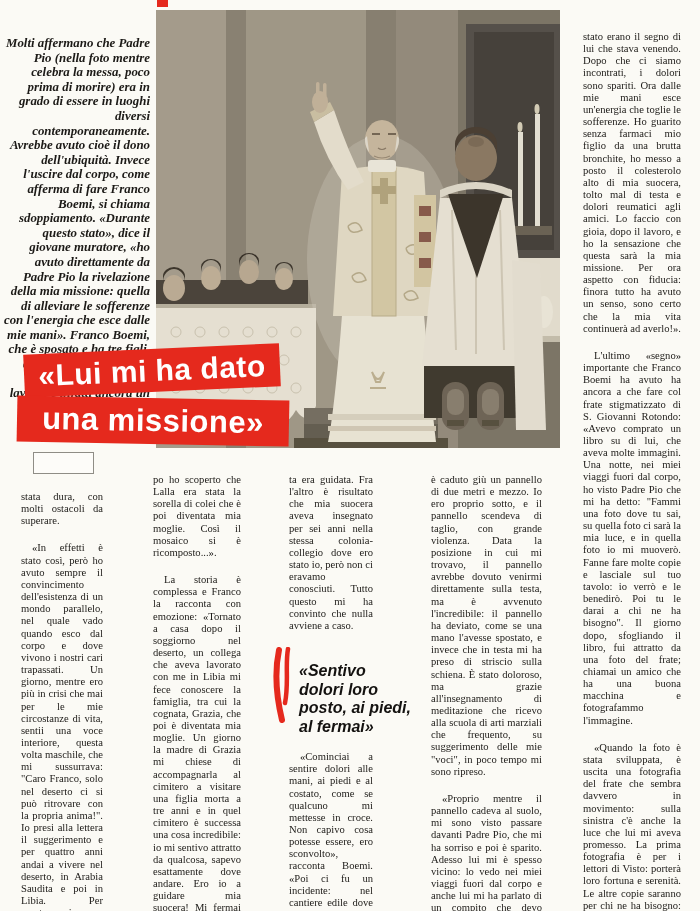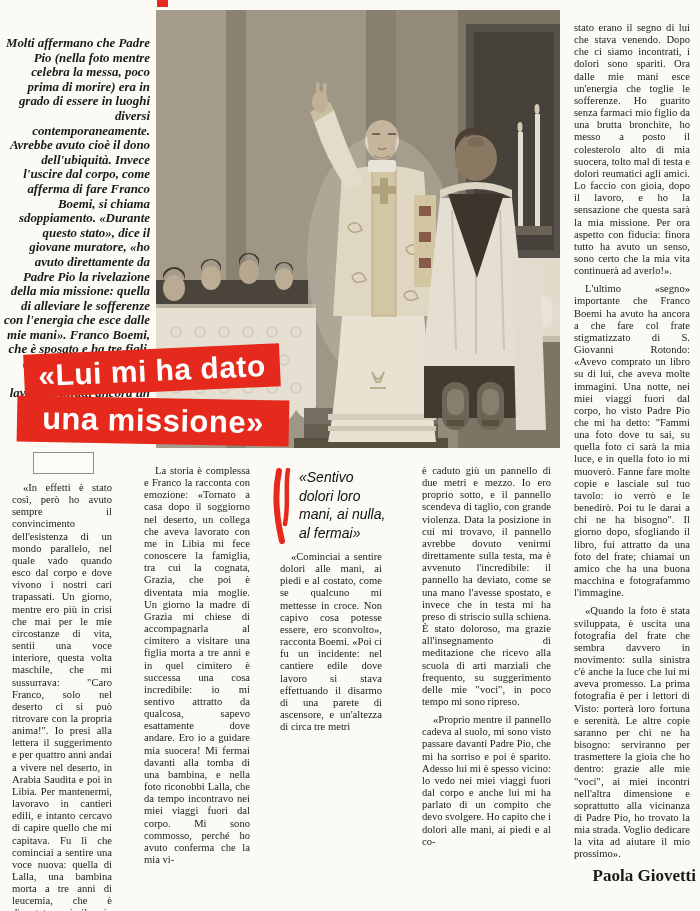--- a/index.html
+++ b/index.html
@@ -38,38 +38,38 @@
   .banner2{left:17px;top:398px;width:272px;height:46px;font-size:31px;transform:rotate(1.1deg);}
 
   
   .caption-box{left:33px;top:452px;width:59px;height:20px;border:1px solid #8f8d86;background:#fdfcf9;}
 
   
   .bodycol{
     font-size:10.6px;line-height:12.15px;
     text-align:justify;
   }
-  .bodycol p{margin:6px;}
+  .bodycol p{margin:15px;}
   .bodycol p.indent{text-indent:11px;}
   .col1{left:6px;top:476px;width:112px;}
   .col2{left:138px;top:459px;width:118px;}
   .col3{left:274px;top:459px;width:114px;}
   .col4{left:416px;top:459px;width:141px;}
   .colR{left:568px;top:16px;width:128px;}
 
   
   .pullquote{
     width:152px;margin:9px 0 7px -2px;
     display:flex;gap:7px;align-items:flex-start;
   }
   .pq-text{
     font-family:"Liberation Sans", sans-serif;
-    font-weight:normal;font-style:italic;
-    font-size:14px;line-height:18.5px;
-    color:#141210;white-space:nowrap;
+    font-weight:bold;font-style:italic;
+    font-size:16px;line-height:18.5px;
+    color:#141210;white-space:nowrap;margin-top:15px;
   }
   .byline{
     text-align:right;font-weight:bold;
     font-size:17px;margin-top:9px;
   }
 </style>
 </head>
 <body>
 
 <div class="abs corner-mark"></div>
@@ -207,37 +207,40 @@
 <div class="abs banner banner1">
   <span>«Lui mi ha dato</span>
 </div>
 <div class="abs banner banner2">
   <span>una missione»</span>
 </div>
 
 <div class="abs caption-box"></div>
 
 <div class="abs bodycol col1">
+  <p>stata dura, con molti ostacoli da superare.</p>
   <p class="indent">«In effetti è stato così, però ho avuto sempre il convincimento dell'esistenza di un mondo parallelo, nel quale vado quando esco dal corpo e dove vivono i nostri cari trapassati. Un giorno, mentre ero più in crisi che mai per le mie circostanze di vita, sentii una voce interiore, questa volta maschile, che mi sussurrava: "Caro Franco, solo nel deserto ci si può ritrovare con la propria anima!". Io presi alla lettera il suggerimento e per quattro anni andai a vivere nel deserto, in Arabia Saudita e poi in Libia. Per mantenermi, lavoravo in cantieri edili, e intanto cercavo di capire quello che mi capitava. Fu lì che cominciai a sentire una voce nuova: quella di Lalla, una bambina morta a tre anni di leucemia, che è diventata poi il mio spirito guida. Col tem-</p>
 </div>
 
 <div class="abs bodycol col2">
+  <p>po ho scoperto che Lalla era stata la sorella di colei che è poi diventata mia moglie. Così il mosaico si è ricomposto...».</p>
   <p class="indent">La storia è complessa e Franco la racconta con emozione: «Tornato a casa dopo il soggiorno nel deserto, un collega che aveva lavorato con me in Libia mi fece conoscere la famiglia, tra cui la cognata, Grazia, che poi è diventata mia moglie. Un giorno la madre di Grazia mi chiese di accompagnarla al cimitero a visitare una figlia morta a tre anni e in quel cimitero è successa una cosa incredibile: io mi sentivo attratto da qualcosa, sapevo esattamente dove andare. Ero io a guidare mia suocera! Mi fermai davanti alla tomba di una bambina, e nella foto riconobbi Lalla, che da tempo incontravo nei miei viaggi fuori dal corpo. Mi sono commosso, perché ho avuto conferma che la mia vi-</p>
 </div>
 
 <div class="abs bodycol col3">
+  <p>ta era guidata. Fra l'altro è risultato che mia suocera aveva insegnato per sei anni nella stessa colonia-collegio dove ero stato io, però non ci eravamo conosciuti. Tutto questo mi ha convinto che nulla avviene a caso.</p>
   <div class="pullquote">
     <svg width="20" height="76" viewBox="0 0 20 76">
       <path d="M7 3 C3 22 4 48 10 73" stroke="#e5291d" stroke-width="6" fill="none" stroke-linecap="round"></path>
       <path d="M16 2 C13 18 17 36 13 56" stroke="#e5291d" stroke-width="4.5" fill="none" stroke-linecap="round"></path>
     </svg>
     <div class="pq-text">
       <div>«Sentivo</div>
       <div>dolori loro</div>
-      <div>mani, ai nulla,</div>
+      <div>posto, ai piedi,</div>
       <div>al fermai»</div>
     </div>
   </div>
   <p class="indent">«Cominciai a sentire dolori alle mani, ai piedi e al costato, come se qualcuno mi mettesse in croce. Non capivo cosa potesse essere, ero sconvolto», racconta Boemi. «Poi ci fu un incidente: nel cantiere edile dove lavoro si stava effettuando il disarmo di una parete di ascensore, e un'altezza di circa tre metri</p>
 </div>
 
 <div class="abs bodycol col4">
   <p>è caduto giù un pannello di due metri e mezzo. Io ero proprio sotto, e il pannello scendeva di taglio, con grande violenza. Data la posizione in cui mi trovavo, il pannello avrebbe dovuto venirmi direttamente sulla testa, ma è avvenuto l'incredibile: il pannello ha deviato, come se una mano l'avesse spostato, e invece che in testa mi ha preso di striscio sulla schiena. È stato doloroso, ma grazie all'insegnamento di meditazione che ricevo alla scuola di arti marziali che frequento, su suggerimento delle mie "voci", in poco tempo mi sono ripreso.</p>
   <p class="indent">«Proprio mentre il pannello cadeva al suolo, mi sono visto passare davanti Padre Pio, che mi ha sorriso e poi è sparito. Adesso lui mi è spesso vicino: lo vedo nei miei viaggi fuori dal corpo e anche lui mi ha parlato di un compito che devo svolgere. Ho capito che i dolori alle mani, ai piedi e al co-</p>
 </div>

